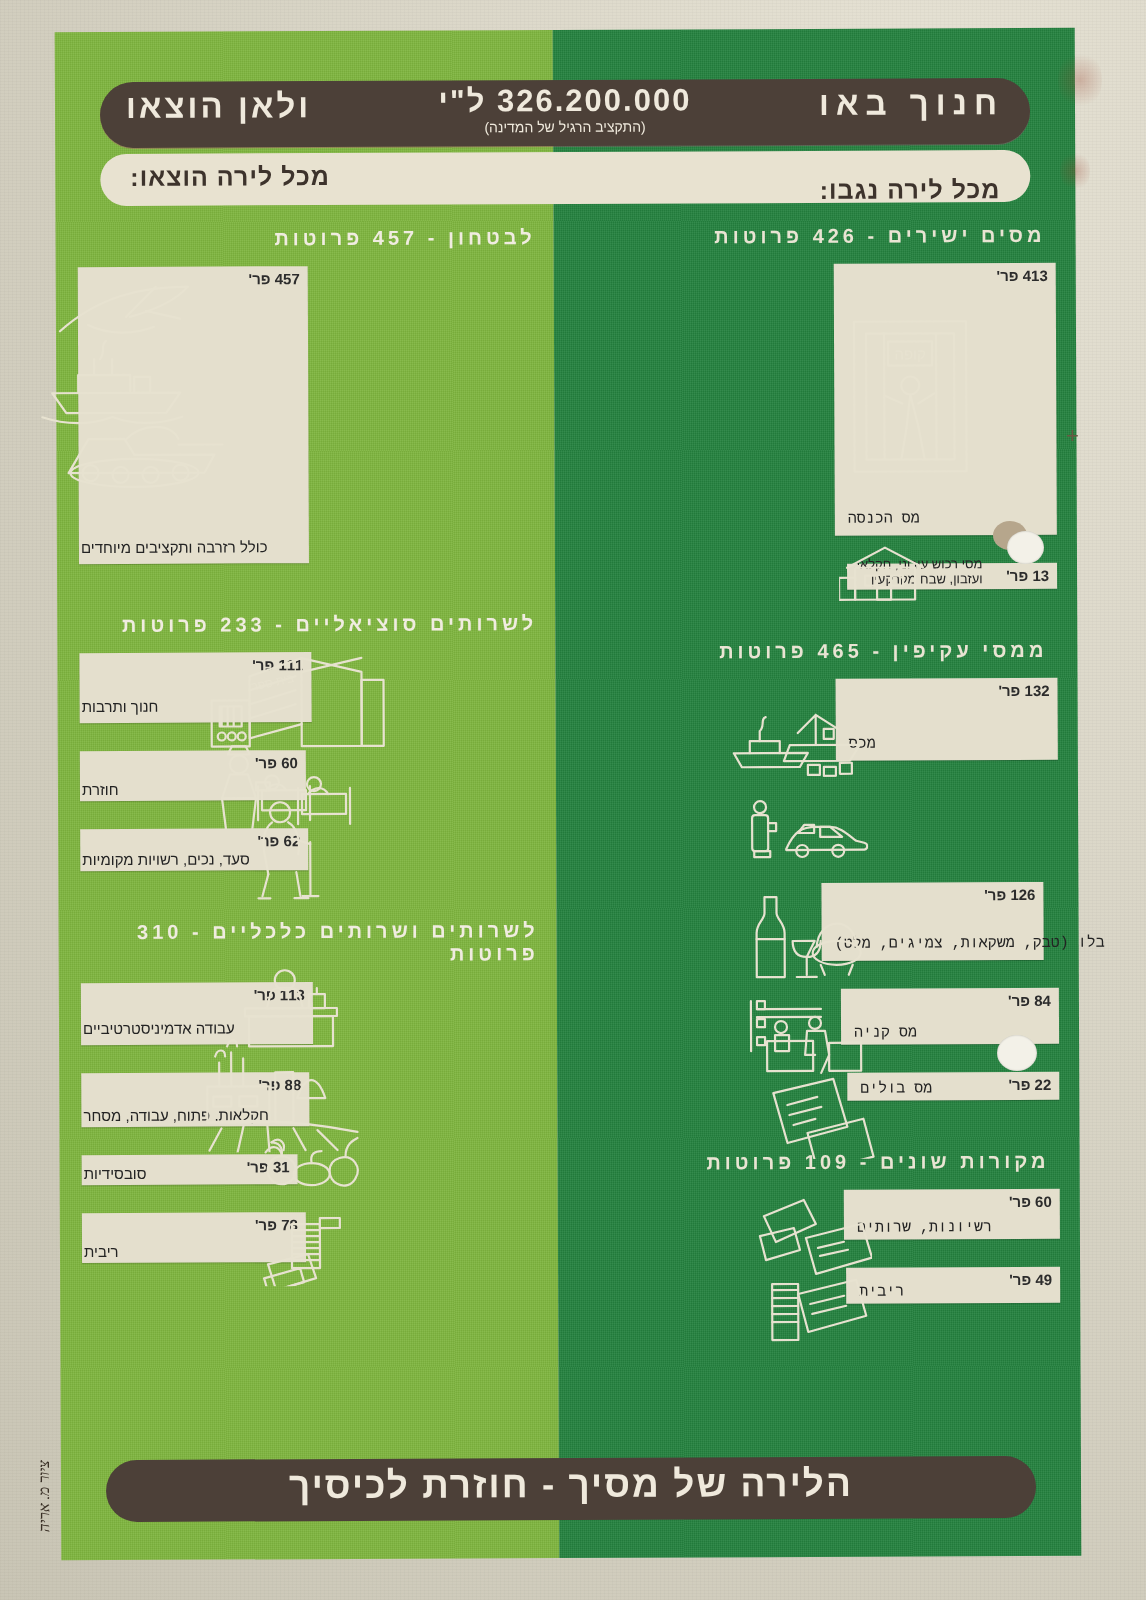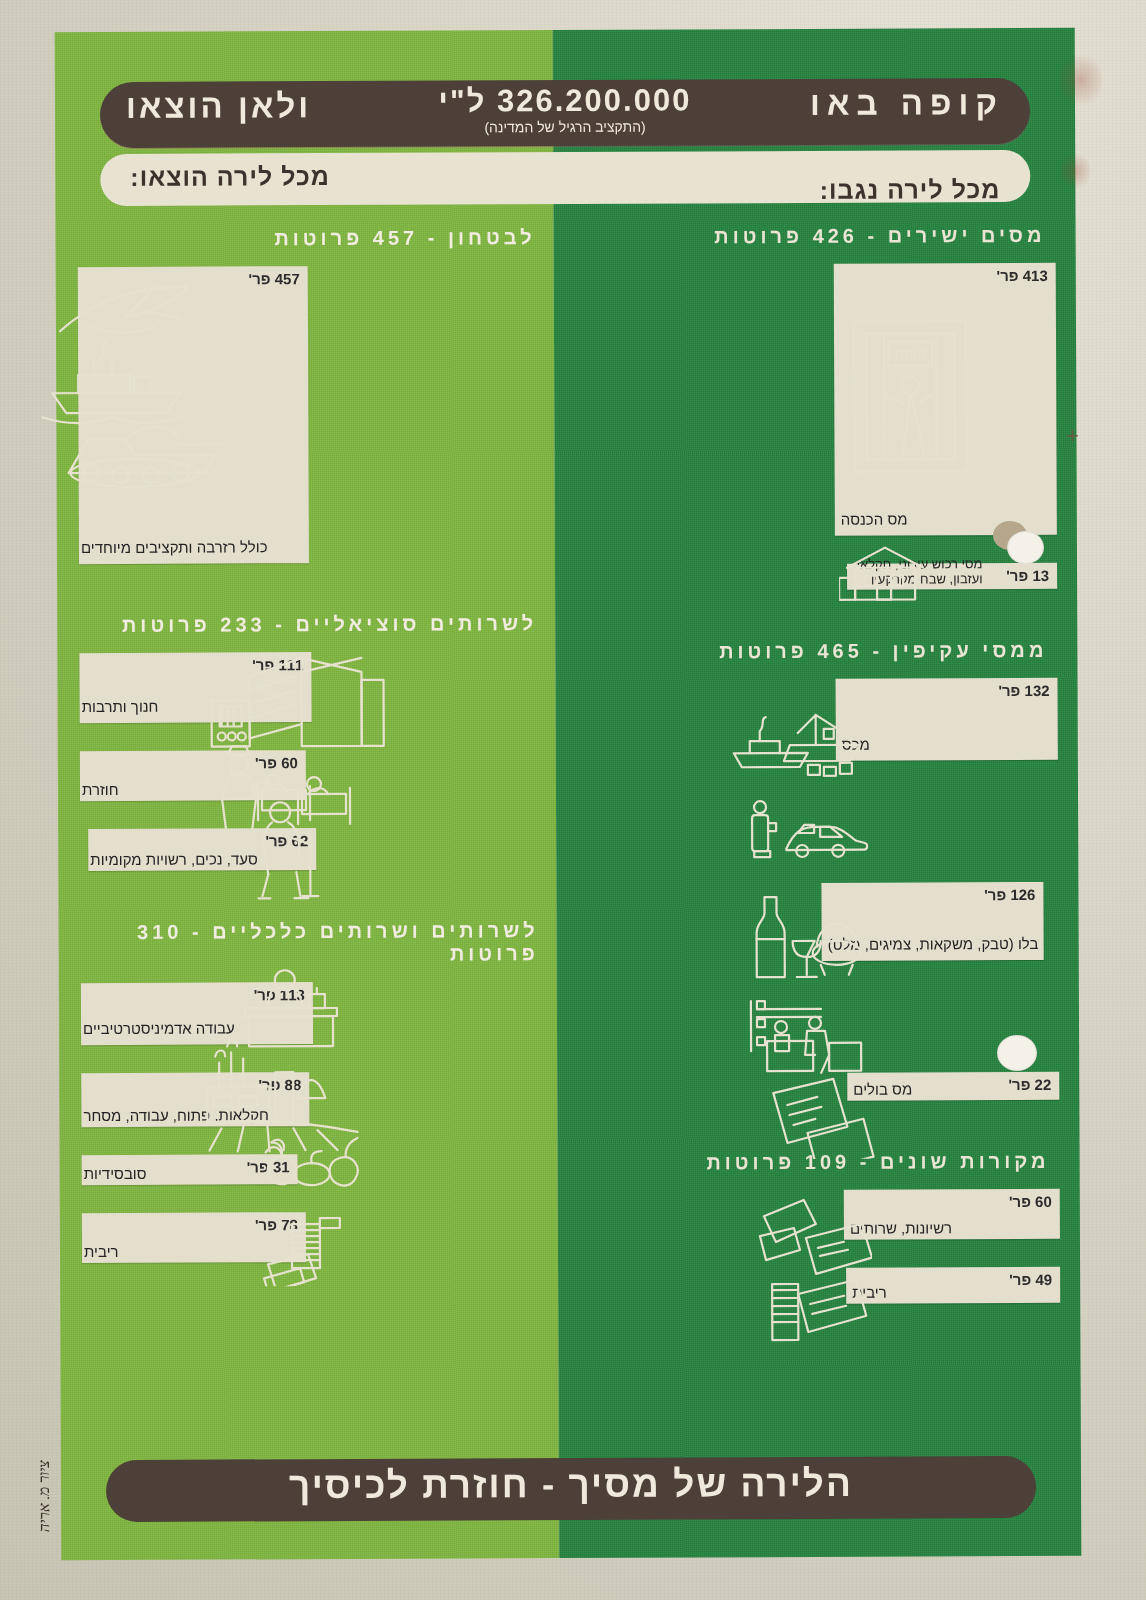--- a/index.html
+++ b/index.html
@@ -106,21 +106,21 @@
   .bar .val{
     position:absolute;top:4px;
     font-size:15px;color:#2c2c2c;font-weight:bold;white-space:nowrap;text-align:center;
   }
   .col-right .bar .val{right:8px;}
   .col-left  .bar .val{right:8px;}
   .bar .cap{
     position:absolute;bottom:3px;
     font-size:15px;color:#232323;white-space:nowrap;
   }
-  .col-right .bar .cap{left:6px;}
+  .col-right .bar .cap{left:13px;font-family:Liberation Mono, monospace;}
   .col-left  .bar .cap{left:2px;}
   .bar .cap2{
     position:absolute;bottom:2px;left:6px;
     font-size:13px;color:#232323;line-height:1.15;text-align:right;white-space:nowrap;
   }
   .bar.tall .cap{bottom:8px;}
 
   
   .col-right .bar{margin-left:auto;margin-right:0;}
   .col-left  .bar{margin-left:0;margin-right:0;}
@@ -170,21 +170,21 @@
 
 <div id="poster">
   <div class="paper"></div>
   <div class="paper-grain"></div>
 
   <div class="sheet">
     <div class="half-light"></div>
     <div class="half-dark"></div>
 
     <div class="banner">
-      <div class="b-right">קופה באו</div>
+      <div class="b-right">חנוך באו</div>
       <div class="b-mid">
         <div class="b-amount">326.200.000 ל"י</div>
         <div class="b-sub">(התקציב הרגיל של המדינה)</div>
       </div>
       <div class="b-left">ולאן הוצאו</div>
     </div>
 
     <div class="subbanner">
       <div class="s-right">מכל לירה נגבו:</div>
       <div class="s-left">מכל לירה הוצאו:</div>
@@ -274,20 +274,24 @@
               <line x1="22" y1="56" x2="50" y2="56"></line>
               <path d="M58 58 l22 0 -8 16 v18 M58 58 c0 12 6 16 14 16 8 0 14 -4 14 -16"></path>
               <line x1="62" y1="94" x2="82" y2="94"></line>
               <ellipse cx="102" cy="70" rx="24" ry="12"></ellipse>
               <path d="M82 64 c2 -30 38 -32 40 0"></path>
               <path d="M86 82 l4 10 M118 82 l-4 10"></path>
             </svg>
           </div>
         </div>
         <div class="bar-wrap" style="height: 70px;">
+          <div class="bar" style="width: 218px; height: 56px; margin-right: 0px; margin-left: auto;">
+            <span class="val">84 פר'</span>
+            <span class="cap">מס קניה</span>
+          </div>
           <div class="icon" style="left: 156px; top: 0px;">
             <svg width="124" height="90" viewBox="0 0 124 90" fill="none" stroke="#e7e2d0" stroke-width="2.2" stroke-linejoin="round" stroke-linecap="round">
               <path d="M12 20 h64 M12 28 h64"></path>
               <path d="M6 12 v50 M12 12 h8 v8 h-8 z M12 30 h8 v8 h-8 z M12 48 h8 v8 h-8 z"></path>
               <rect x="22" y="52" width="46" height="30"></rect>
               <circle cx="36" cy="38" r="6"></circle>
               <path d="M30 46 h14 v16 h-14 z"></path>
               <circle cx="70" cy="34" r="6"></circle>
               <path d="M62 42 h18 l4 24 -8 18 M62 42 l-2 24 h10"></path>
               <rect x="84" y="54" width="32" height="28"></rect>
@@ -409,21 +413,21 @@
               <circle cx="66" cy="50" r="7"></circle>
               <path d="M60 58 c6 -8 16 -8 20 0"></path>
               <path d="M96 62 h44 v20 h-44 z"></path>
               <path d="M92 56 v36 M144 56 v36"></path>
               <circle cx="108" cy="52" r="7"></circle>
               <path d="M102 62 c6 -8 16 -8 20 0"></path>
             </svg>
           </div>
         </div>
         <div class="bar-wrap" style="height: 56px;">
-          <div class="bar" style="width: 228px; height: 42px; margin-left: 8px; margin-right: auto;">
+          <div class="bar" style="width: 228px; height: 42px; margin-left: 0px; margin-right: auto;">
             <span class="val">62 פר'</span>
             <span class="cap">סעד, נכים, רשויות מקומיות</span>
           </div>
           <div class="icon" style="left: 160px; top: -34px;">
             <svg width="92" height="112" viewBox="0 0 92 112" fill="none" stroke="#e7e2d0" stroke-width="2.2" stroke-linejoin="round" stroke-linecap="round">
               <circle cx="40" cy="18" r="10"></circle>
               <path d="M32 28 c-8 6 -10 18 -8 30 l4 22"></path>
               <path d="M48 28 c10 6 12 20 10 32"></path>
               <path d="M28 80 l-6 22 M56 78 l4 24"></path>
               <path d="M18 104 h12 M54 104 h14"></path>

